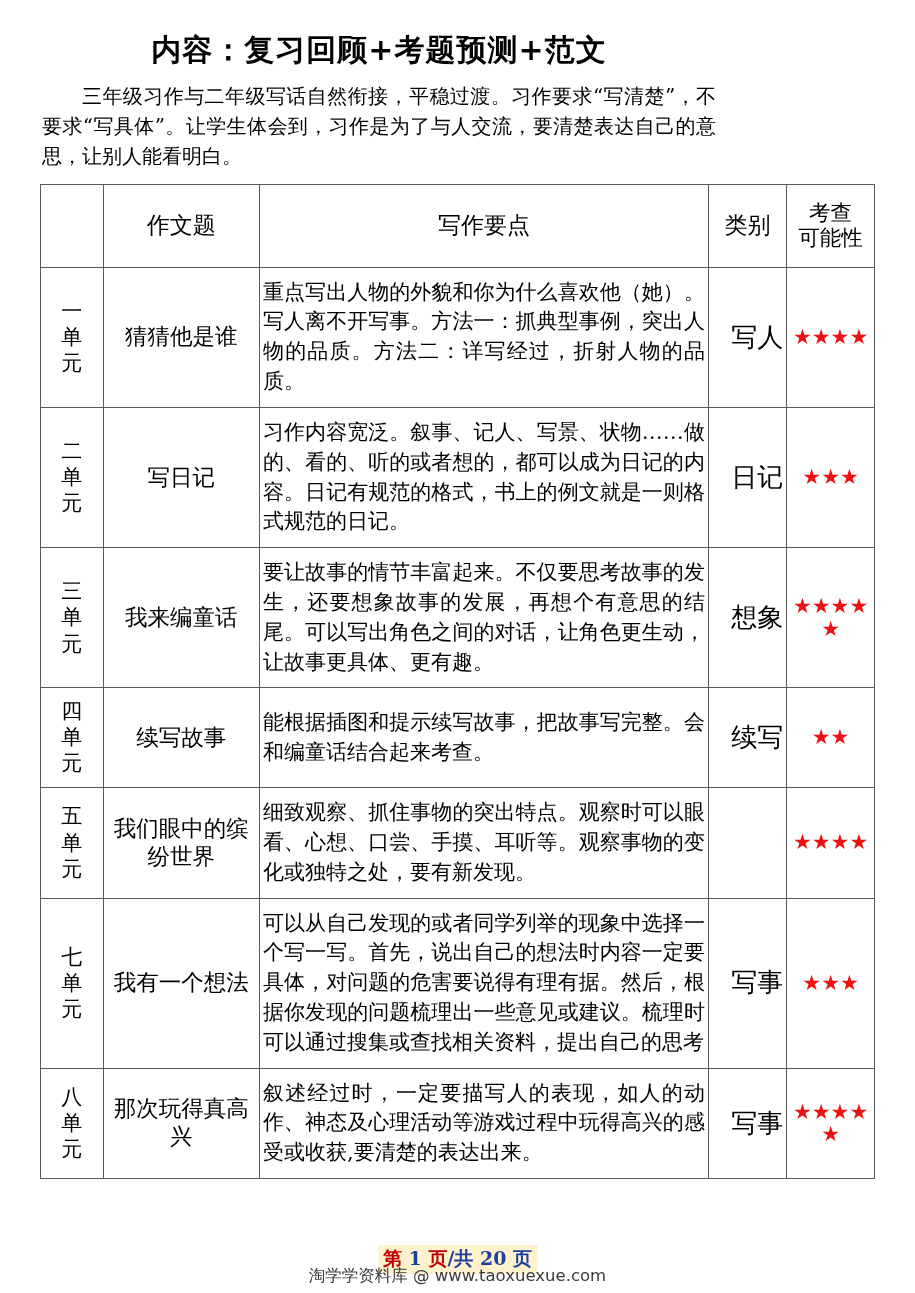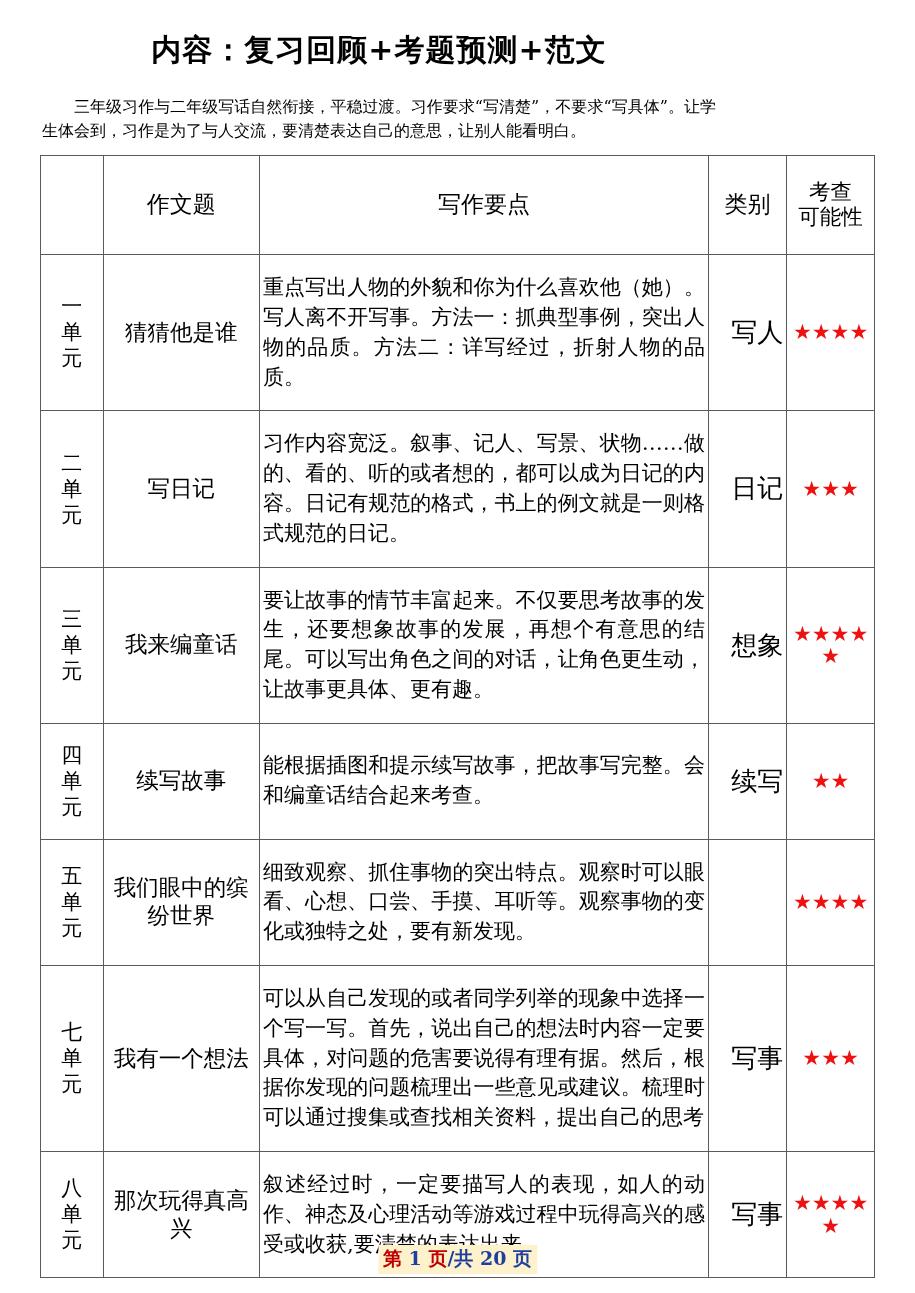--- a/index.html
+++ b/index.html
@@ -30,42 +30,42 @@
     font-weight: bold;
     letter-spacing: 1px;
     margin: 0;
     padding: 30px 0 6px 0;
     font-family: "DejaVu Serif", "Liberation Serif", serif;
     line-height: 1.35;
   }
 
   
   .intro {
-    margin: 18px 42px 0 42px;
-    font-size: 16px;
+    margin: 4px 42px 0 42px;
+    font-size: 20px;
     line-height: 1.52;
     text-align: justify;
     text-justify: inter-ideograph;
     text-indent: 2em;
     font-family: "DejaVu Serif", "Liberation Serif", serif;
   }
 
   
   .table-wrap {
     margin: 12px 42px 0 40px;
   }
   table.main {
     width: 835px;
     border-collapse: collapse;
     table-layout: fixed;
     background: #ffffff;
   }
   table.main td, table.main th {
     border: 1.6px solid #5a5a5a;
-    padding: 18px 3px;
+    padding: 10px 3px;
     vertical-align: middle;
     font-weight: normal;
     font-family: "DejaVu Serif", "Liberation Serif", serif;
   }
 
   
   col.c-unit  { width: 52px; }
   col.c-topic { width: 130px; }
   col.c-points{ width: 373px; }
   col.c-cat   { width: 65px; }
@@ -266,15 +266,16 @@
             <td class="cell-star">
               <span class="stars">★★★★★</span>
             </td>
           </tr>
         </tbody>
     </table>
   </div>
 
   <div class="footer">
     <div class="pagenum"><span class="red">第</span> <span class="blue">1</span> <span class="red">页</span><span class="blue">/</span><span class="blue">共</span> <span class="blue">20</span> <span class="blue">页</span></div>
+    <div class="watermark">淘学学资料库 @ www.taoxuexue.com</div>
   </div>
 
 </div>
 
 </body></html>

